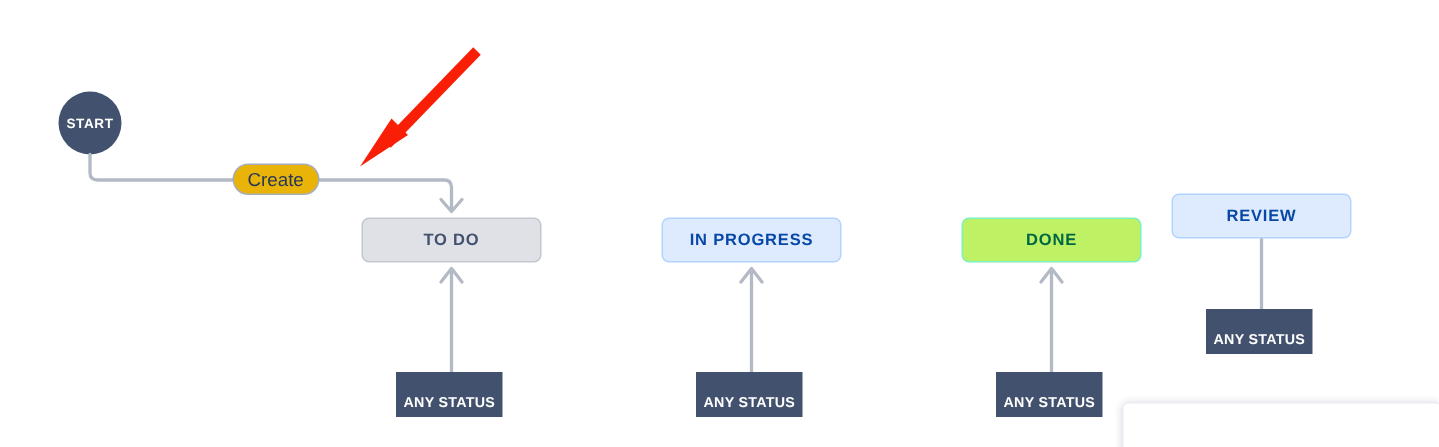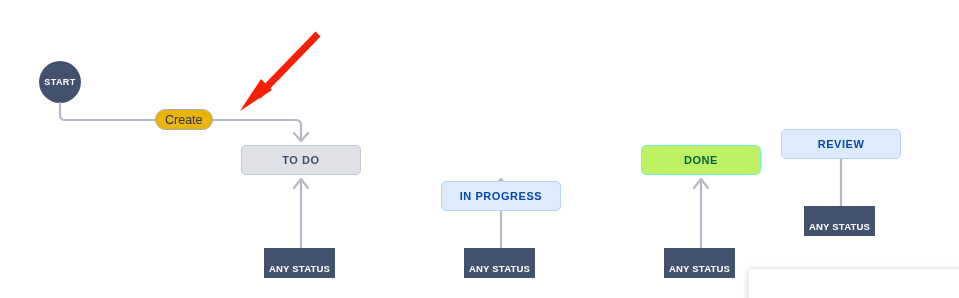--- a/index.html
+++ b/index.html
@@ -107,21 +107,21 @@
     <span>Create</span>
   </div>
 
   <div class="status-box status-todo" style="left:241px;top:145px;">
     <span>TO DO</span>
   </div>
   <div class="any-status-badge" style="left:264px;top:248px;">
     <span>ANY STATUS</span>
   </div>
 
-  <div class="status-box status-blue" style="left:441px;top:145px;margin-top:36px;">
+  <div class="status-box status-blue" style="left:441px;top:145px;">
     <span>IN PROGRESS</span>
   </div>
   <div class="any-status-badge" style="left:464px;top:248px;">
     <span>ANY STATUS</span>
   </div>
 
   <div class="status-box status-green" style="left:641px;top:145px;">
     <span>DONE</span>
   </div>
   <div class="any-status-badge" style="left:664px;top:248px;">

